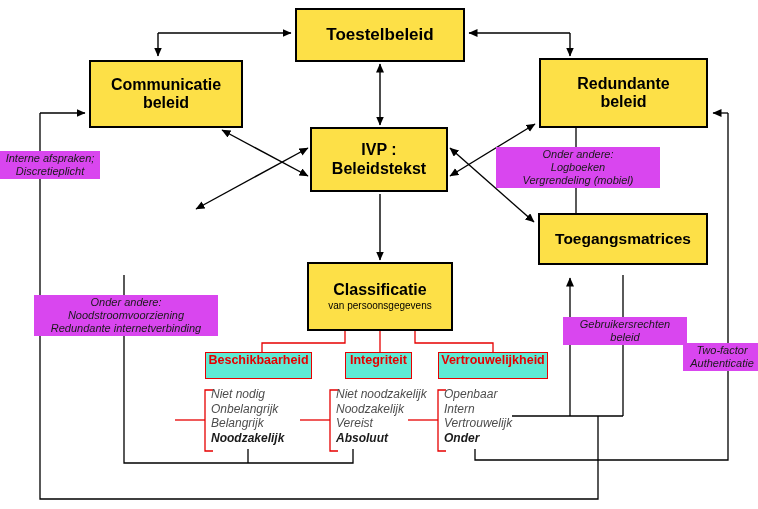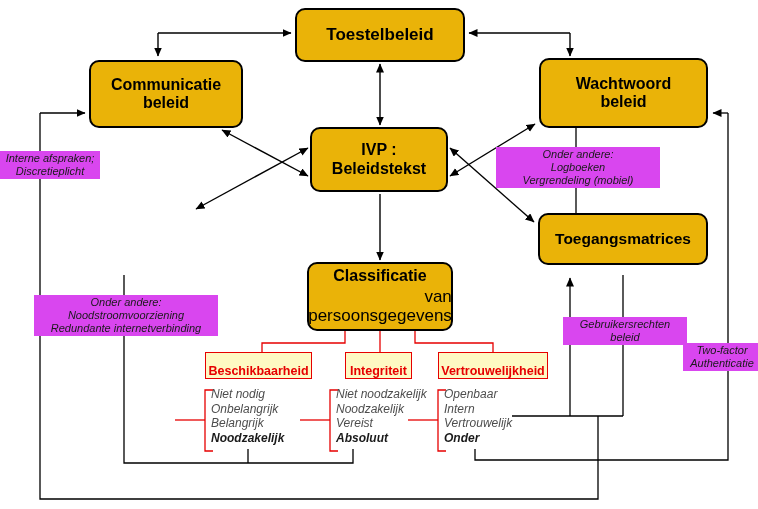--- a/index.html
+++ b/index.html
@@ -3,29 +3,29 @@
 <meta charset="utf-8">
 <style>
   html,body{margin:0;padding:0;background:#ffffff;}
   #canvas{
     position:relative;width:758px;height:509px;background:#ffffff;overflow:hidden;
     font-family:"Liberation Sans", sans-serif;color:#000;
   }
   #lines{position:absolute;left:0;top:0;width:758px;height:509px;}
   .node{
     position:absolute;display:flex;flex-direction:column;align-items:center;justify-content:center;
-    background:#eab308;border:2px solid #000;border-radius:10px;
-    font-weight:bold;text-align:right;line-height:1.15;box-sizing:border-box;
+    background:#fde047;border:2px solid #000;border-radius:0;
+    font-weight:bold;text-align:left;line-height:1.15;box-sizing:border-box;
   }
   .node .lbl{font-size:16px;}
   .node .lbl-lg{font-size:17px;}
-  .node .sub{font-size:17px;font-weight:normal;margin-top:1px;}
+  .node .sub{font-size:10px;font-weight:normal;margin-top:1px;}
   .rednode{
-    position:absolute;display:flex;align-items:flex-end;justify-content:center;
-    background:#fef9c3;border:1.5px solid #e60000;color:#e60000;
+    position:absolute;display:flex;align-items:flex-start;justify-content:center;
+    background:#5eead4;border:1.5px solid #e60000;color:#e60000;
     font-weight:bold;font-size:12.5px;text-align:center;box-sizing:border-box;
   }
   .note{
     position:absolute;font-style:italic;font-size:11px;line-height:13px;
     text-align:center;background:#d946ef;color:#1a1a1a;padding:1px 2px;
   }
   .levels{
     position:absolute;font-style:italic;font-size:12px;line-height:14.5px;
     color:#4d4d4d;white-space:nowrap;background:transparent;
   }
@@ -94,21 +94,21 @@
   <div class="node" style="left:295px;top:8px;width:170px;height:54px;">
     <div class="lbl lbl-lg">Toestelbeleid</div>
   </div>
 
   <div class="node" style="left:89px;top:60px;width:154px;height:68px;">
     <div class="lbl">Communicatie</div>
     <div class="lbl">beleid</div>
   </div>
 
   <div class="node" style="left:539px;top:58px;width:169px;height:70px;">
-    <div class="lbl">Wachtwoord</div>
+    <div class="lbl">Redundante</div>
     <div class="lbl">beleid</div>
   </div>
 
   <div class="node" style="left:310px;top:127px;width:138px;height:65px;">
     <div class="lbl">IVP :</div>
     <div class="lbl">Beleidstekst</div>
   </div>
 
 
   <div class="node" style="left:538px;top:213px;width:170px;height:52px;">

